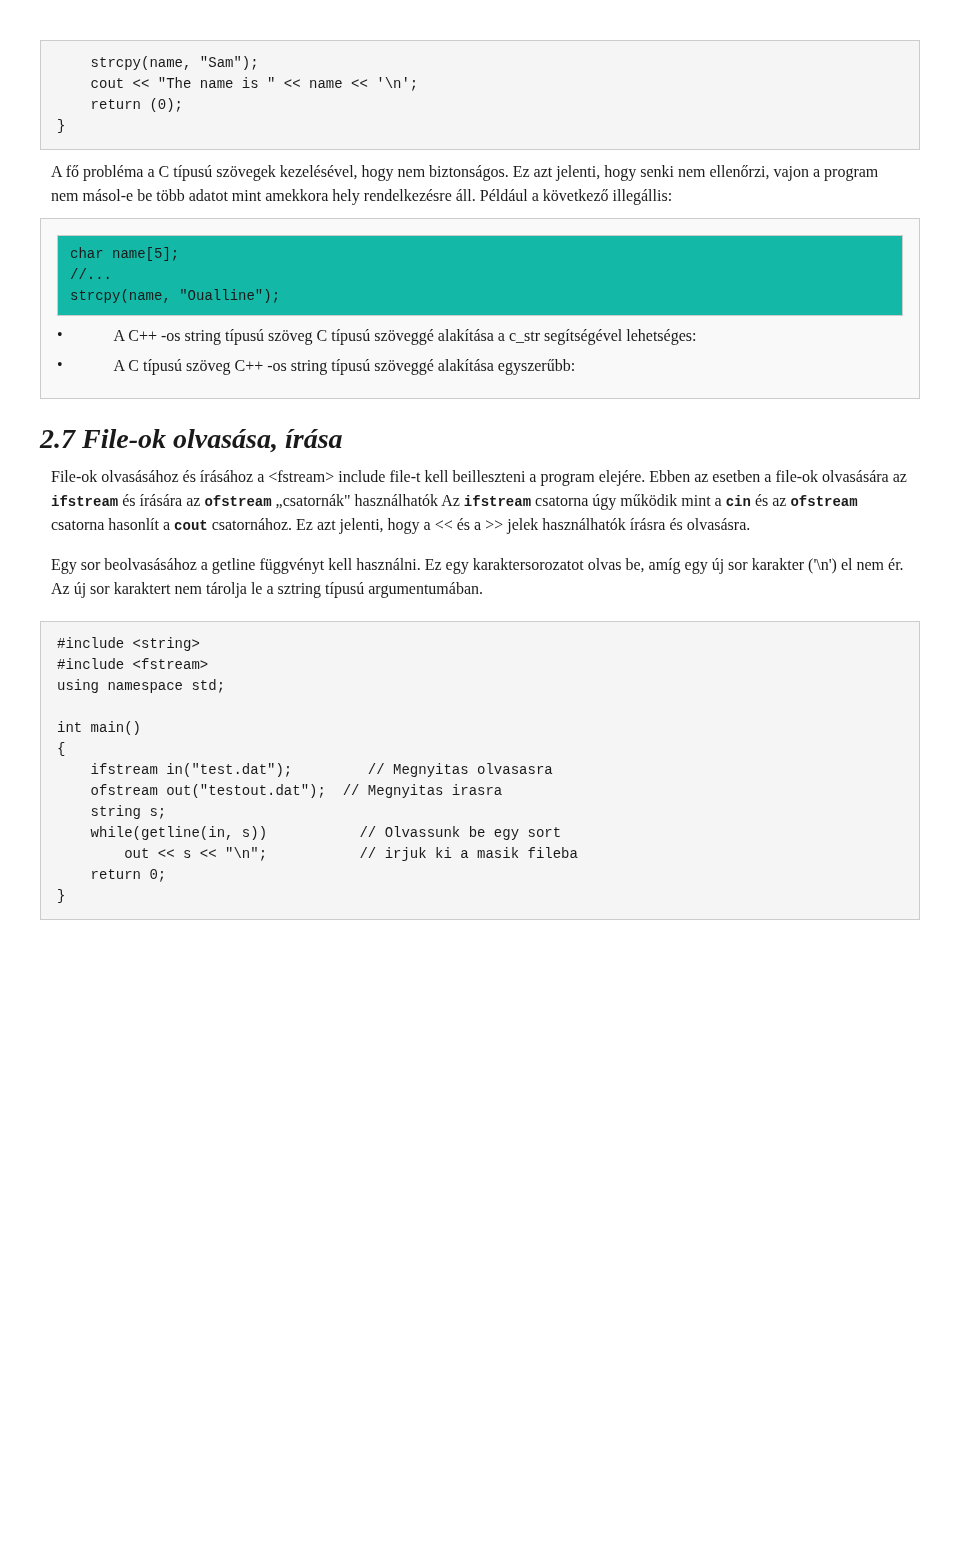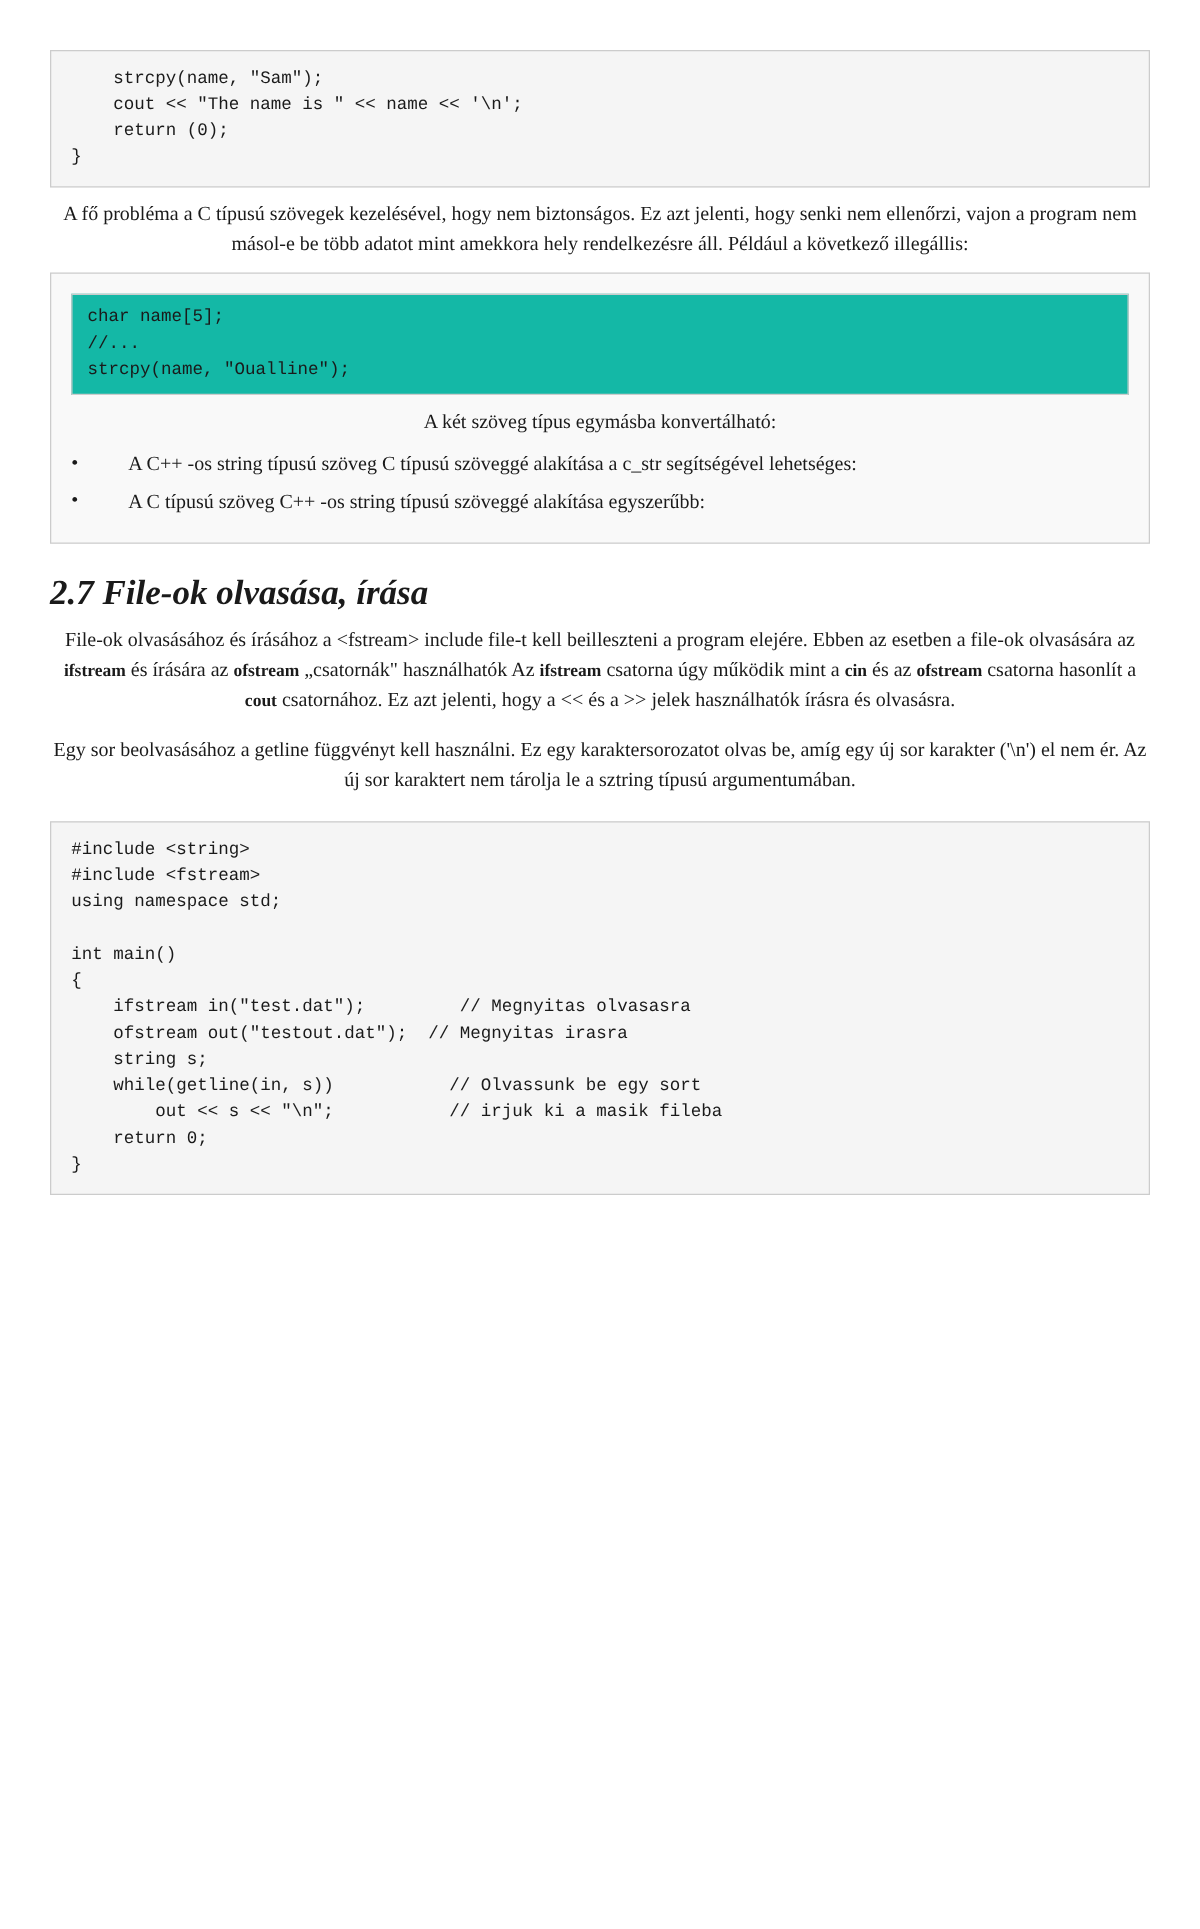--- a/index.html
+++ b/index.html
@@ -26,34 +26,33 @@
       font-family: 'Courier New', Courier, monospace;
       font-size: 14px;
       line-height: 1.5;
       white-space: pre;
     }
 
     .prose {
       font-family: 'Times New Roman', Times, serif;
       font-size: 16px;
       line-height: 1.5;
-      margin: 10px 0;
-      text-align: center;
+      margin: 10px 11px;
     }
 
     .section-heading {
       font-family: Liberation Serif, serif;
       font-size: 28px;
       font-weight: bold;
       font-style: italic;
       margin: 24px 0 10px 0;
     }
 
     .inline-code {
-      font-family: Liberation Serif, serif;
+      font-family: Liberation Mono, monospace;
       font-size: 14px;
     }
 
     .bold {
       font-weight: bold;
     }
 
     .nested-code-block {
       background-color: #14b8a6;
       border: 1px solid #cccccc;
@@ -105,21 +104,20 @@
 }</div>
 
   <p class="prose">A fő probléma a C típusú szövegek kezelésével, hogy nem biztonságos. Ez azt jelenti, hogy senki nem ellenőrzi, vajon a program nem másol-e be több adatot mint amekkora hely rendelkezésre áll. Például a következő illegállis:</p>
 
   <div class="outer-box">
 
     <div class="nested-code-block">char name[5];
 //...
 strcpy(name, "Oualline");</div>
 
-    <p class="prose">A két szöveg típus egymásba konvertálható:</p>
 
     <div class="bullet-section">
 
       <div class="bullet-item">
         <span class="bullet-dot">•</span>
         <div class="bullet-content">
           <span class="prose">A C++ -os string típusú szöveg C típusú szöveggé alakítása a c_str segítségével lehetséges:</span>
         </div>
       </div>
 

